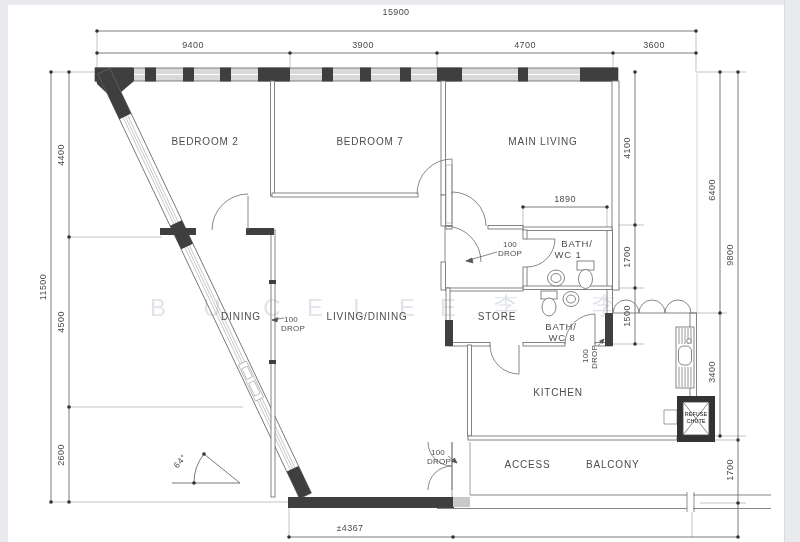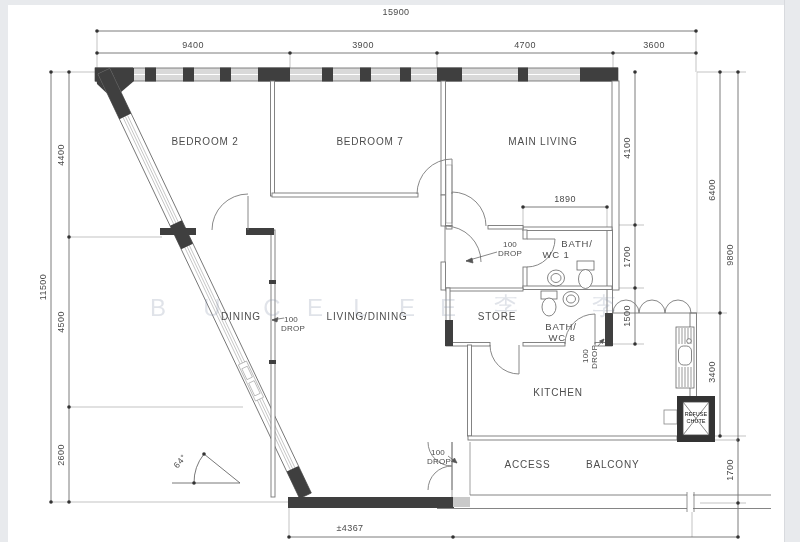--- a/index.html
+++ b/index.html
@@ -254,21 +254,21 @@
   <div class="wm" style="left:506px;top:306px">李</div>
   <div class="wm" style="left:604px;top:306px">李</div>
 
   <div class="lbl" style="left:205px;top:141px">BEDROOM 2</div>
   <div class="lbl" style="left:370px;top:141px">BEDROOM 7</div>
   <div class="lbl" style="left:543px;top:141px">MAIN LIVING</div>
   <div class="lbl" style="left:241px;top:316px">DINING</div>
   <div class="lbl" style="left:367px;top:316px">LIVING/DINING</div>
   <div class="lbl" style="left:497px;top:316px">STORE</div>
   <div class="lbl" style="left:577px;top:243px;font-size:9.5px">BATH/</div>
-  <div class="lbl" style="left:556px;top:254px;font-size:9.5px">WC 1</div>
+  <div class="lbl" style="left:568px;top:254px;font-size:9.5px">WC 1</div>
   <div class="lbl" style="left:561px;top:326px;font-size:9.5px">BATH/</div>
   <div class="lbl" style="left:562px;top:337px;font-size:9.5px">WC 8</div>
   <div class="lbl" style="left:558px;top:392px">KITCHEN</div>
   <div class="lbl" style="left:572px;top:464px;word-spacing:32px">ACCESS BALCONY</div>
   <div class="lbl tiny" style="left:696px;top:415px">REFUSE</div>
   <div class="lbl tiny" style="left:696px;top:422px">CHUTE</div>
 
   <div class="lbl dimlbl" style="left:396px;top:12px">15900</div>
   <div class="lbl dimlbl" style="left:193px;top:45px">9400</div>
   <div class="lbl dimlbl" style="left:363px;top:45px">3900</div>

